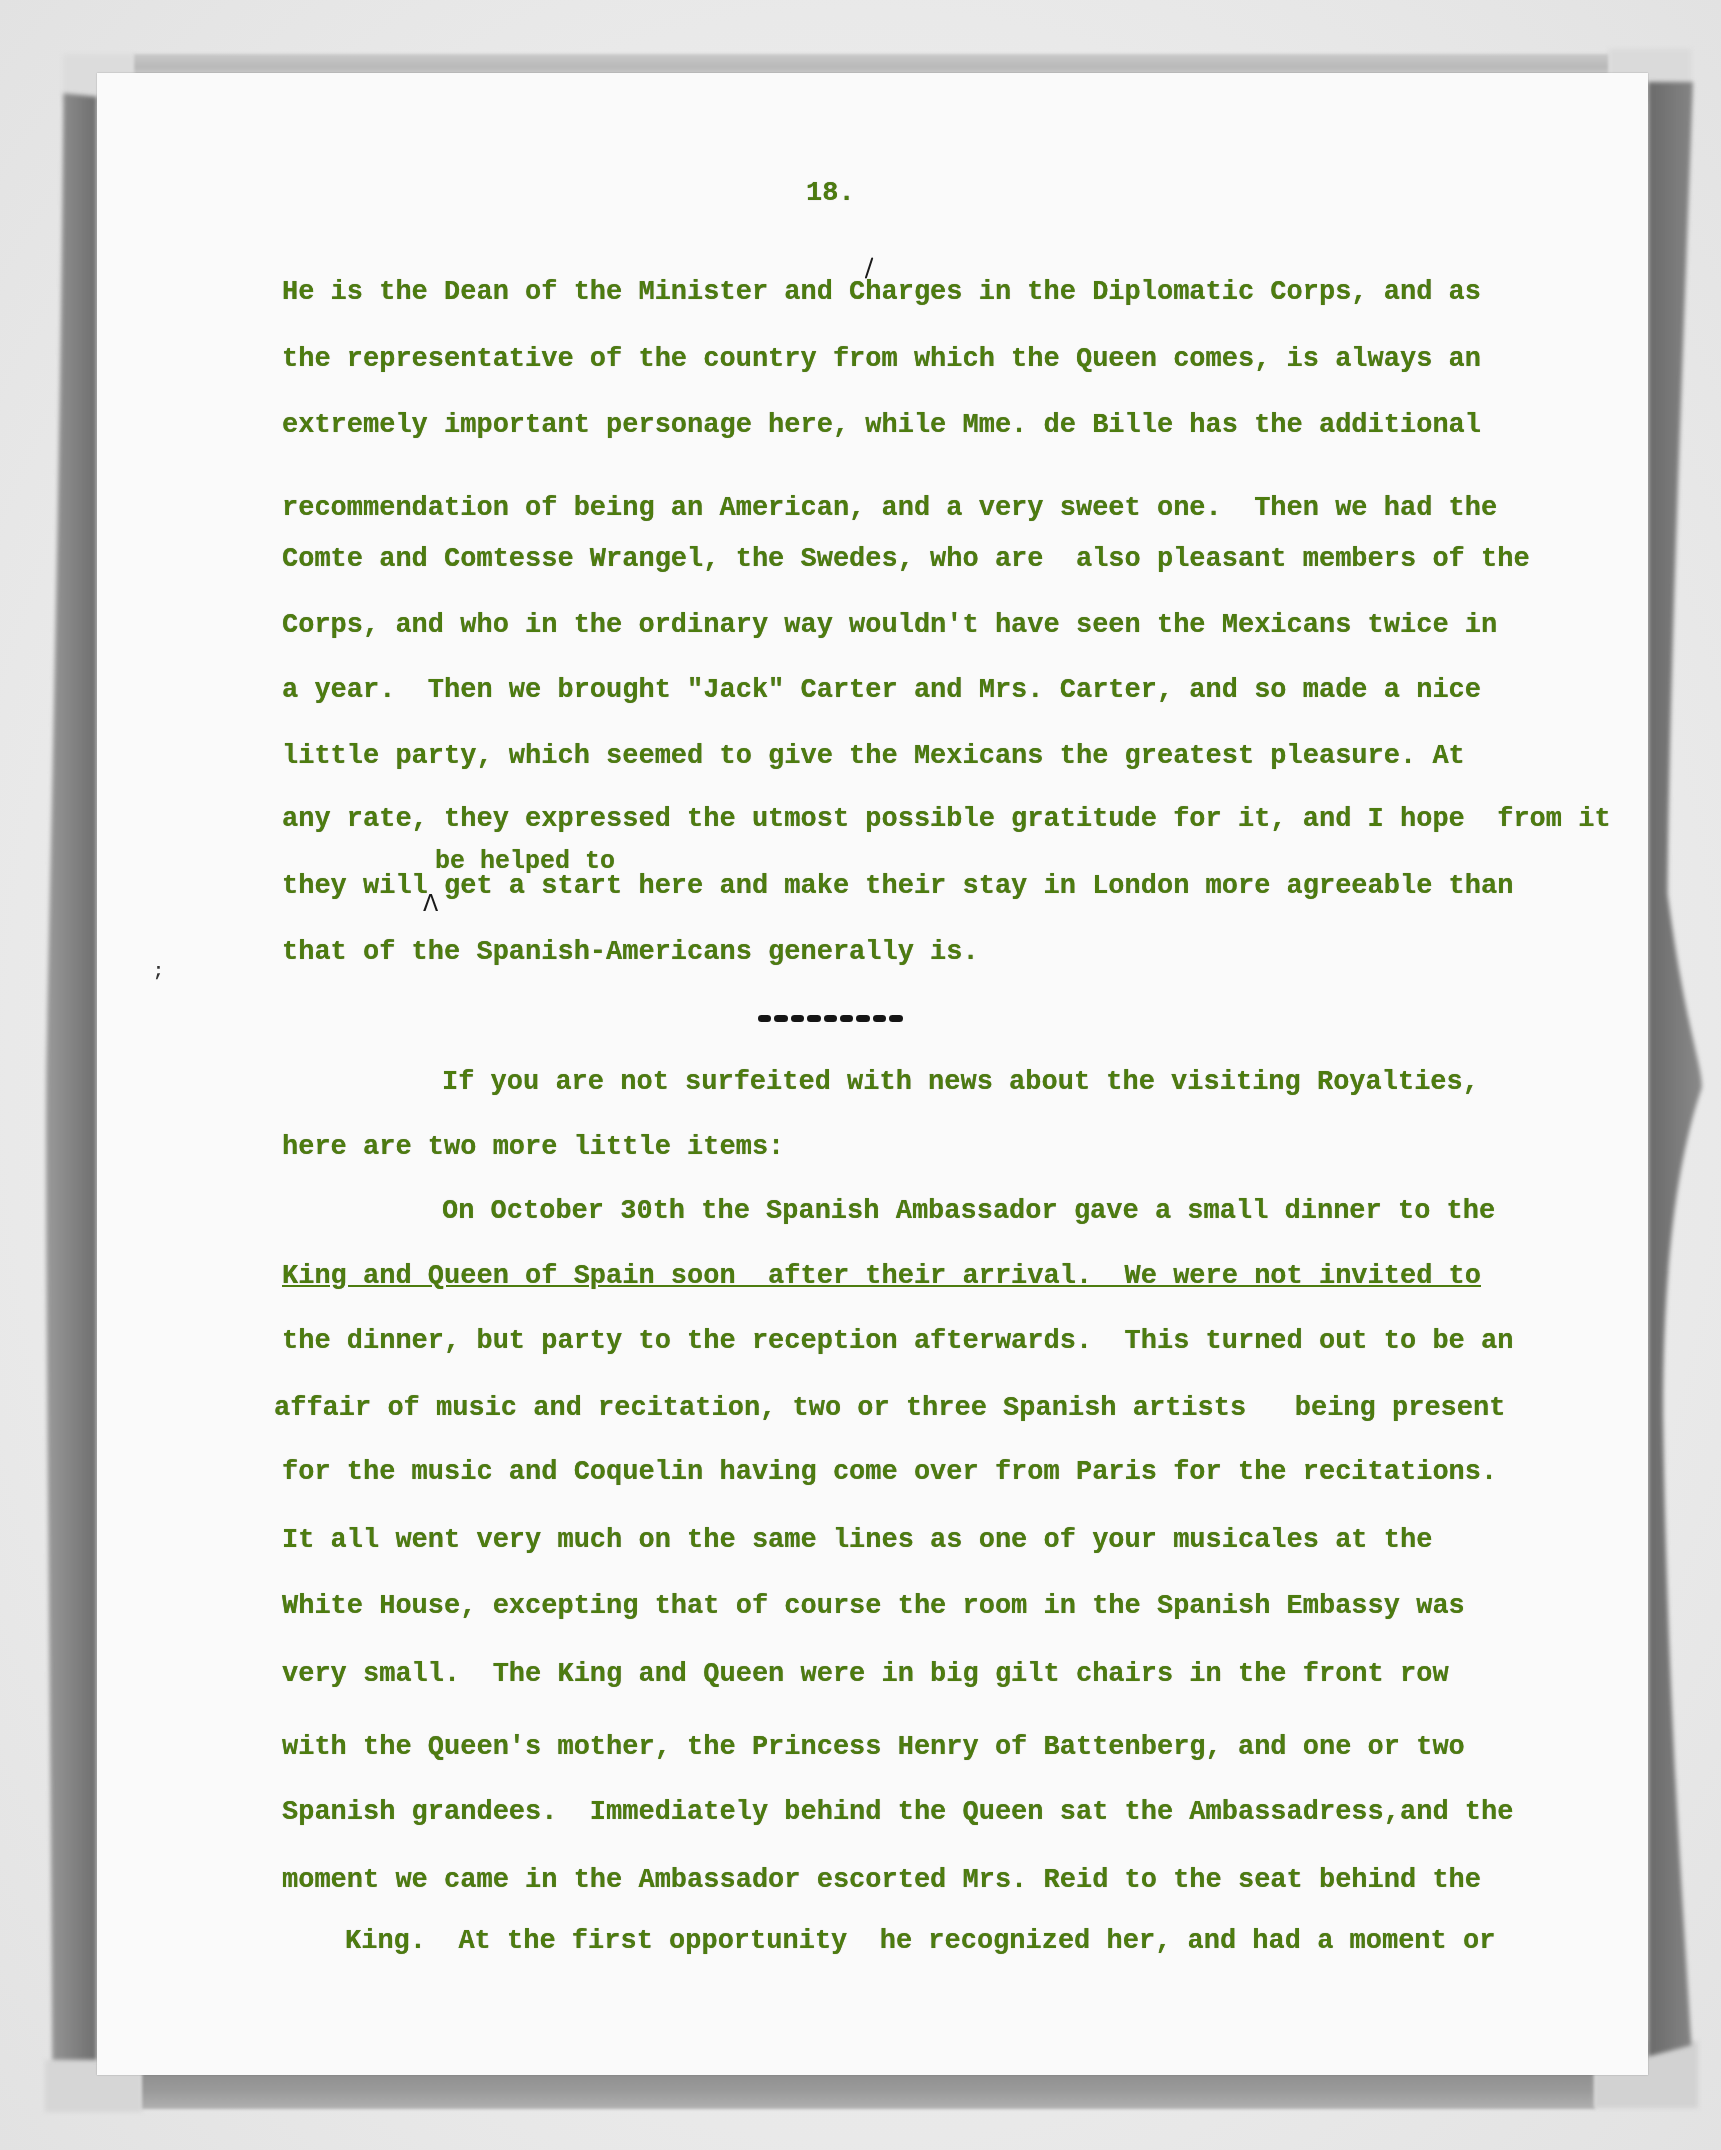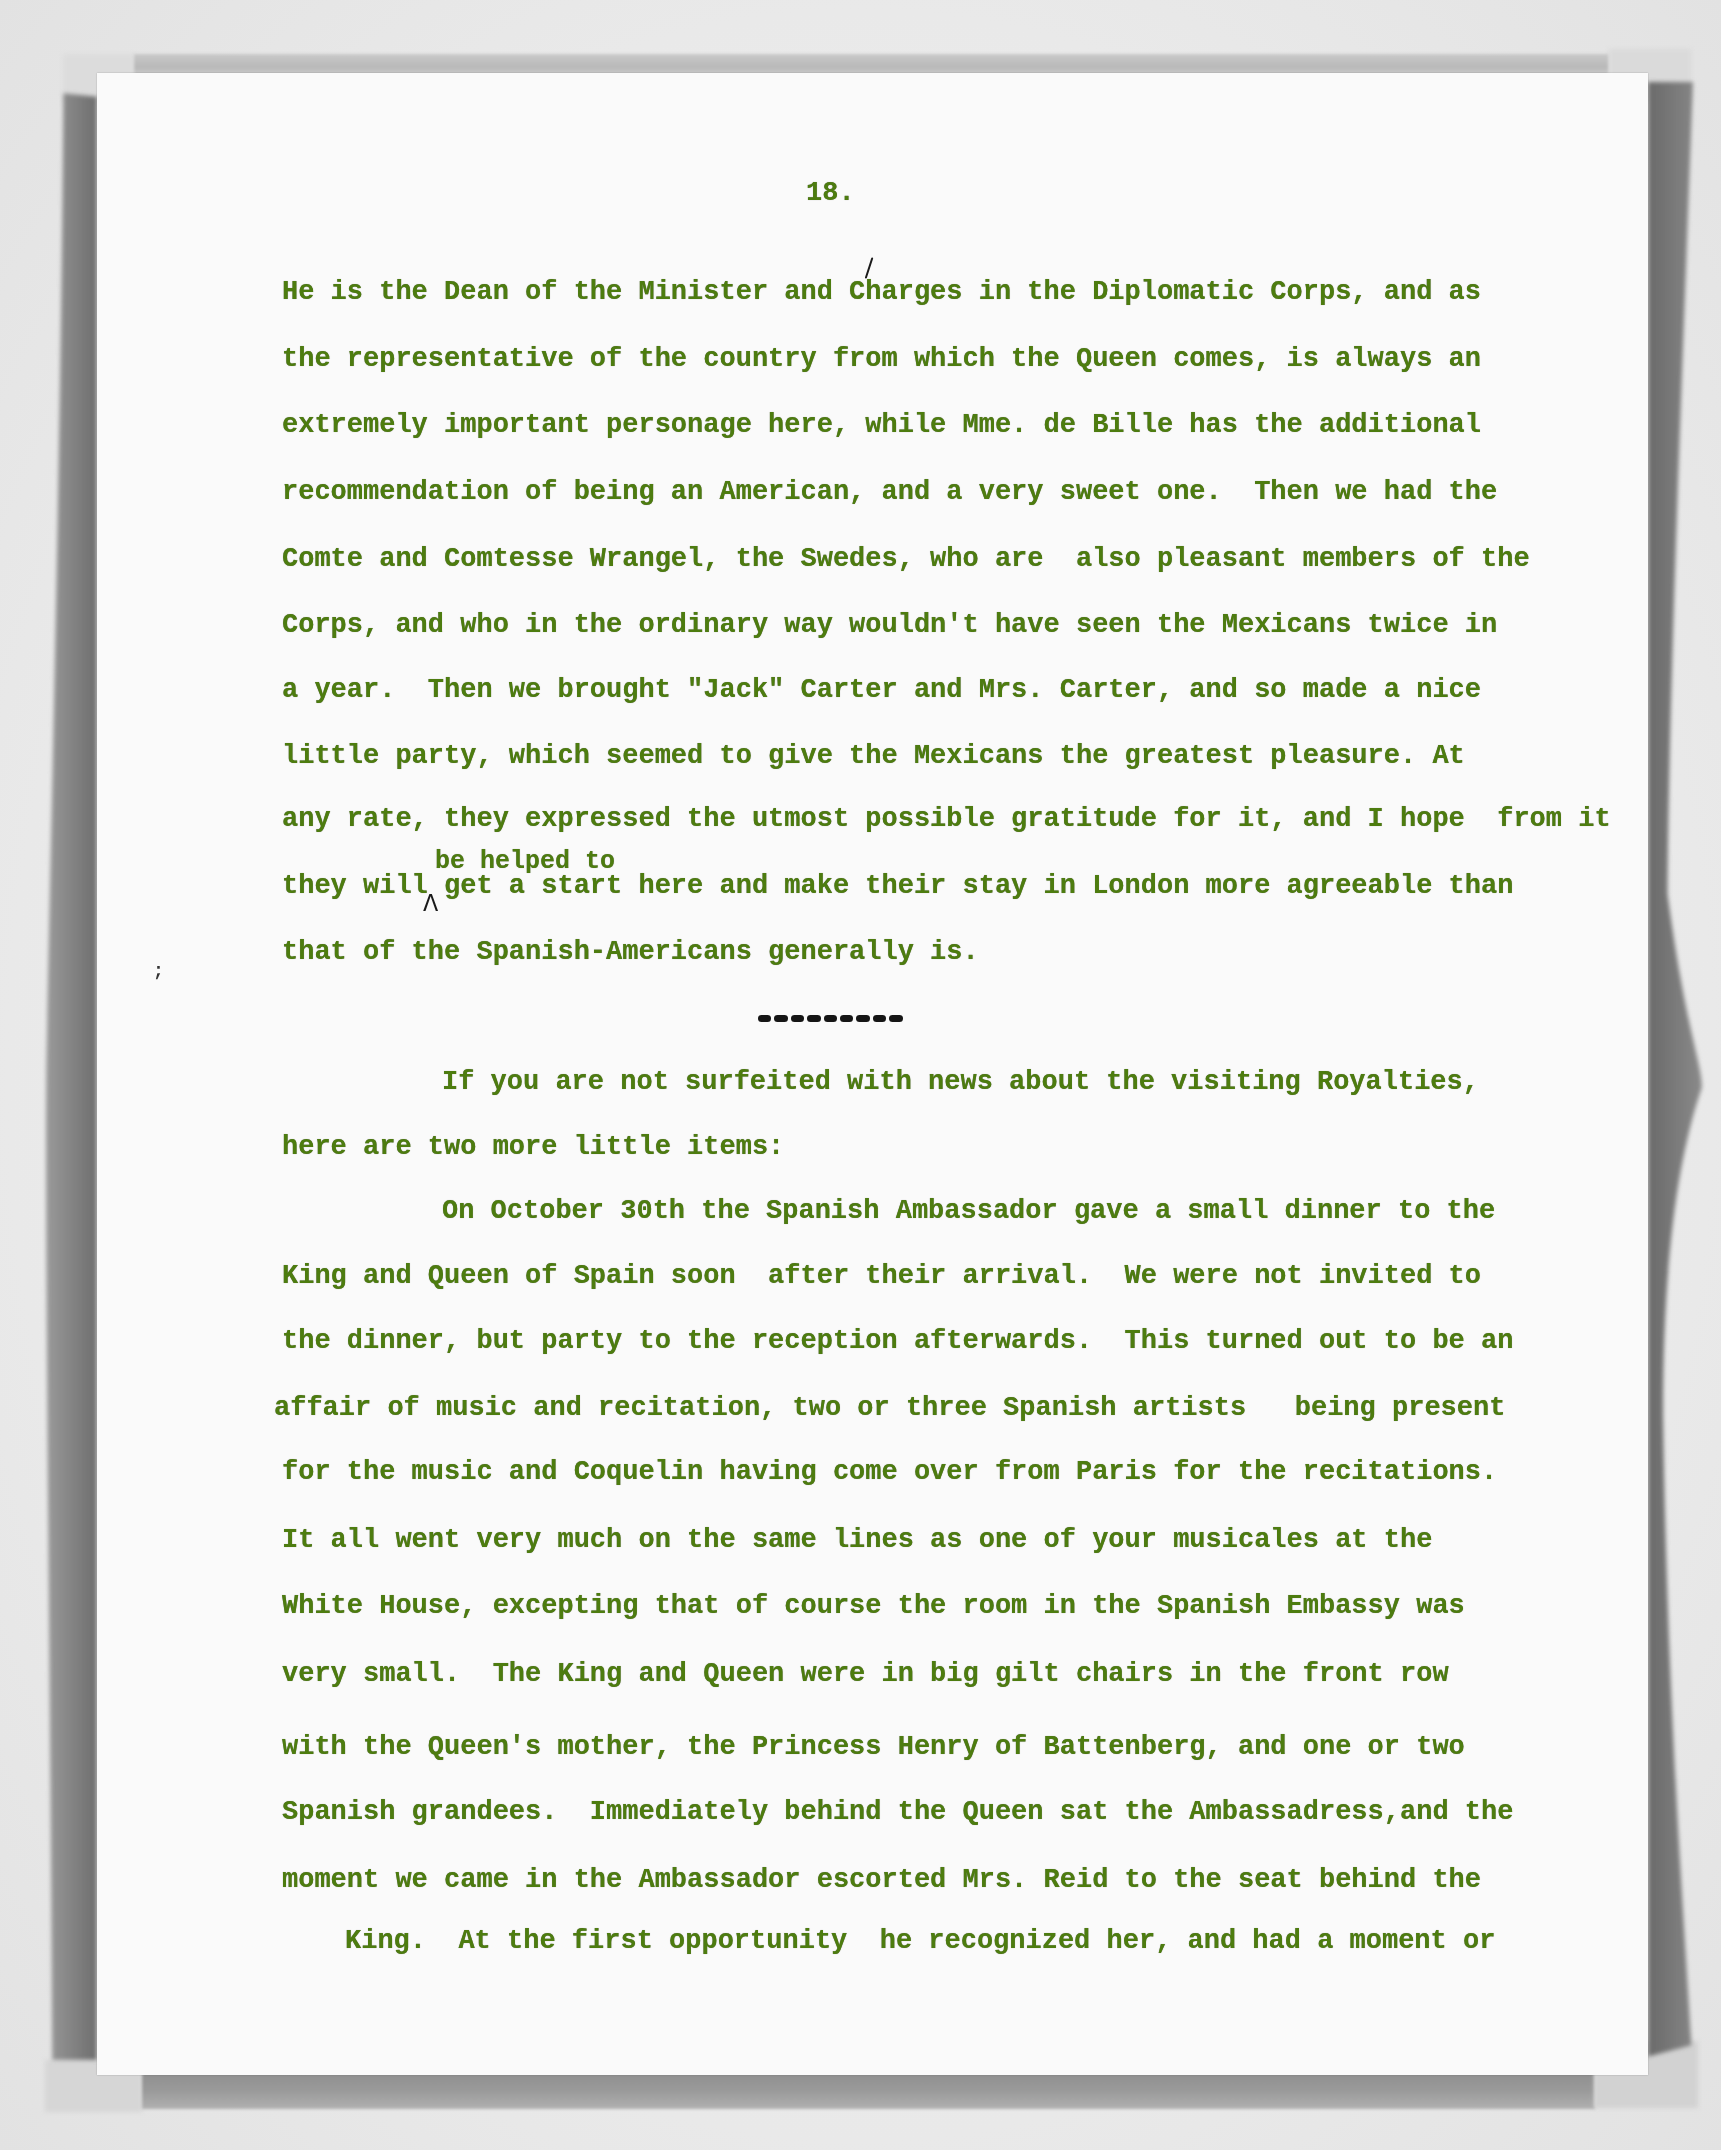--- a/index.html
+++ b/index.html
@@ -102,21 +102,21 @@
 </svg>
 
 <div class="page"></div>
 
 <div class="line" style="left:806px; top:177px;">18.</div>
 
 <div class="line" style="left:282px; top:276px;">He is the Dean of the Minister and Charges in the Diplomatic Corps, and as</div>
 <div class="accent" style="left:868px; top:257px;"></div>
 <div class="line" style="left:282px; top:343px;">the representative of the country from which the Queen comes, is always an</div>
 <div class="line" style="left:282px; top:409px;">extremely important personage here, while Mme. de Bille has the additional</div>
-<div class="line" style="left:282px; top:476px;text-align:right;">recommendation of being an American, and a very sweet one.  Then we had the</div>
+<div class="line" style="left:282px; top:492px;text-align:right;">recommendation of being an American, and a very sweet one.  Then we had the</div>
 <div class="line" style="left:282px; top:543px;">Comte and Comtesse Wrangel, the Swedes, who are  also pleasant members of the</div>
 <div class="line" style="left:282px; top:609px;">Corps, and who in the ordinary way wouldn't have seen the Mexicans twice in</div>
 <div class="line" style="left:282px; top:674px;">a year.  Then we brought "Jack" Carter and Mrs. Carter, and so made a nice</div>
 <div class="line" style="left:282px; top:740px;">little party, which seemed to give the Mexicans the greatest pleasure. At</div>
 <div class="line" style="left:282px; top:803px;">any rate, they expressed the utmost possible gratitude for it, and I hope  from it</div>
 <div class="line insert" style="left:407px; top:845px;margin-left:28px;">be helped to</div>
 <div class="line" style="left:282px; top:870px;">they will get a start here and make their stay in London more agreeable than</div>
 <div class="caret" style="left:423px; top:892px;">Λ</div>
 <div class="line" style="left:282px; top:936px;">that of the Spanish-Americans generally is.</div>
 
@@ -131,21 +131,21 @@
     <span></span>
     <span></span>
     <span></span>
     <span></span>
 </div>
 
 <div class="line" style="left:442px; top:1066px;">If you are not surfeited with news about the visiting Royalties,</div>
 <div class="line" style="left:282px; top:1131px;">here are two more little items:</div>
 
 <div class="line" style="left:442px; top:1195px;">On October 30th the Spanish Ambassador gave a small dinner to the</div>
-<div class="line" style="left:282px; top:1260px;">King and Queen of Spain soon  after their arrival.  We were not invited to</div>
+<div class="line" style="left:282px; top:1260px;text-decoration:underline;">King and Queen of Spain soon  after their arrival.  We were not invited to</div>
 <div class="line" style="left:282px; top:1325px;">the dinner, but party to the reception afterwards.  This turned out to be an</div>
 <div class="line" style="left:274px; top:1392px;">affair of music and recitation, two or three Spanish artists   being present</div>
 <div class="line" style="left:282px; top:1456px;">for the music and Coquelin having come over from Paris for the recitations.</div>
 <div class="line" style="left:282px; top:1524px;">It all went very much on the same lines as one of your musicales at the</div>
 <div class="line" style="left:282px; top:1590px;">White House, excepting that of course the room in the Spanish Embassy was</div>
 <div class="line" style="left:282px; top:1658px;">very small.  The King and Queen were in big gilt chairs in the front row</div>
 <div class="line" style="left:282px; top:1731px;">with the Queen's mother, the Princess Henry of Battenberg, and one or two</div>
 <div class="line" style="left:282px; top:1796px;">Spanish grandees.  Immediately behind the Queen sat the Ambassadress,and the</div>
 <div class="line" style="left:282px; top:1824px;margin-top:40px;">moment we came in the Ambassador escorted Mrs. Reid to the seat behind the</div>
 <div class="line" style="left:297px; top:1925px;margin-left:48px;">King.  At the first opportunity  he recognized her, and had a moment or</div>

